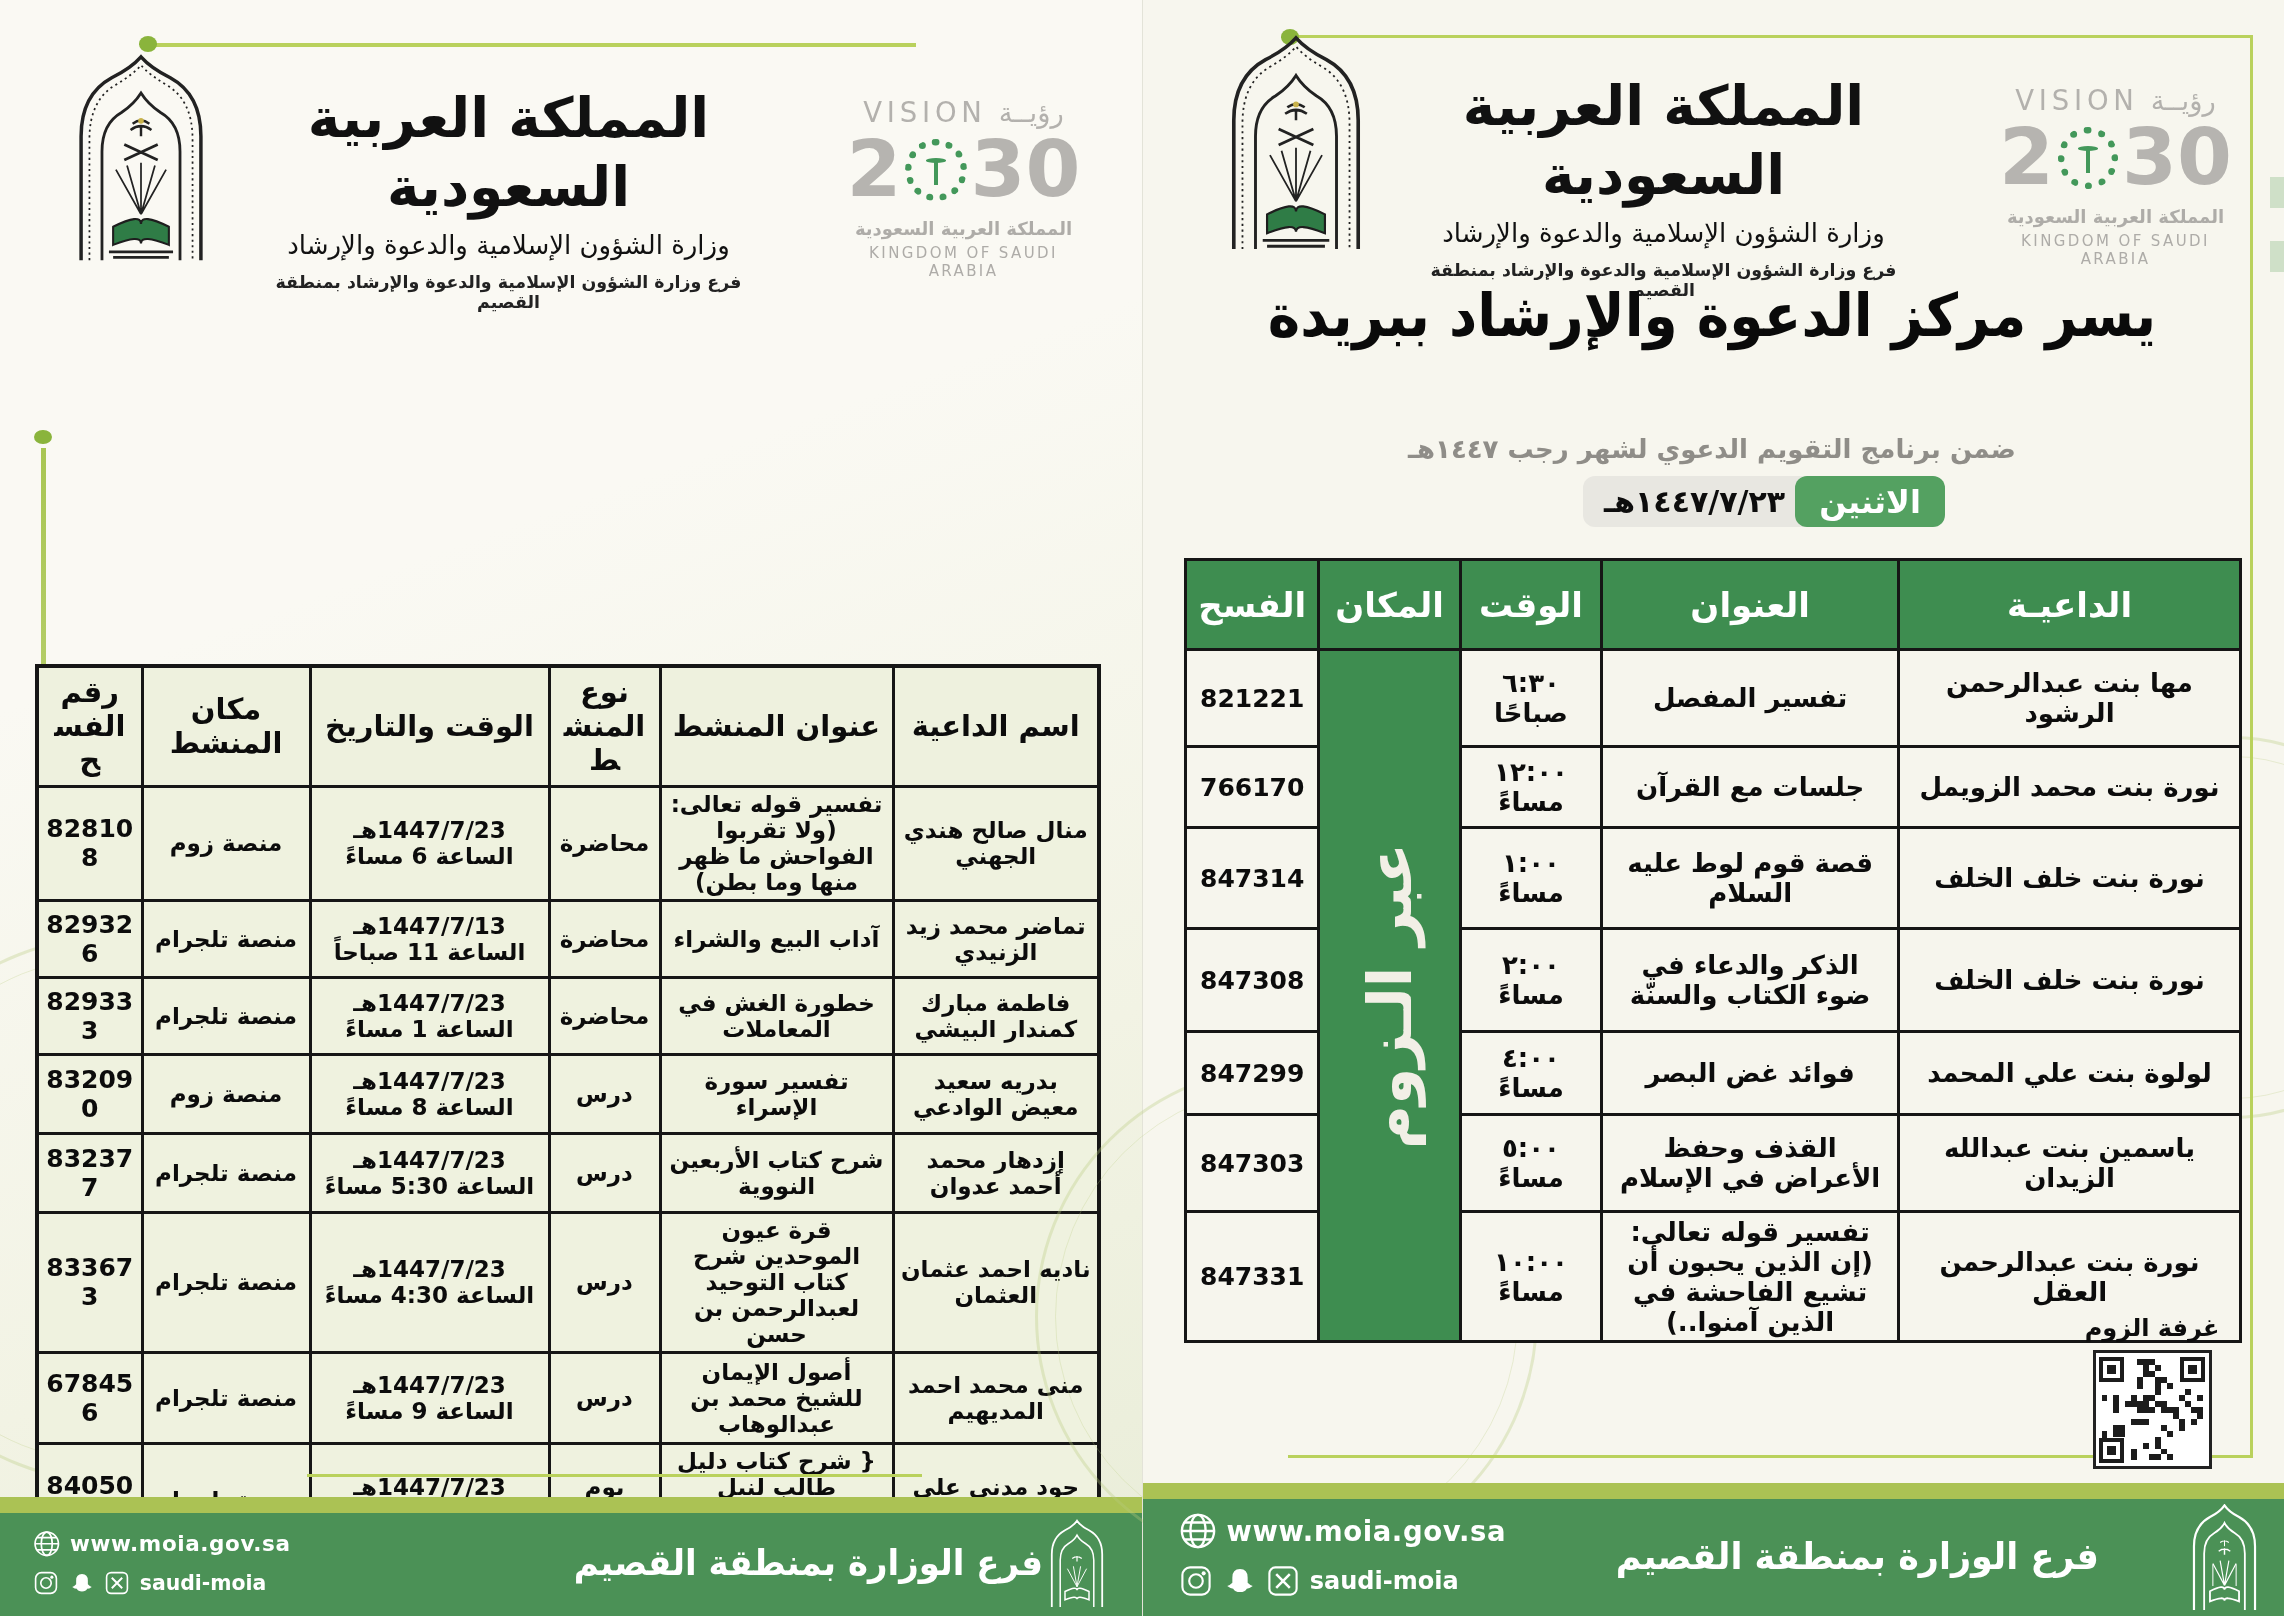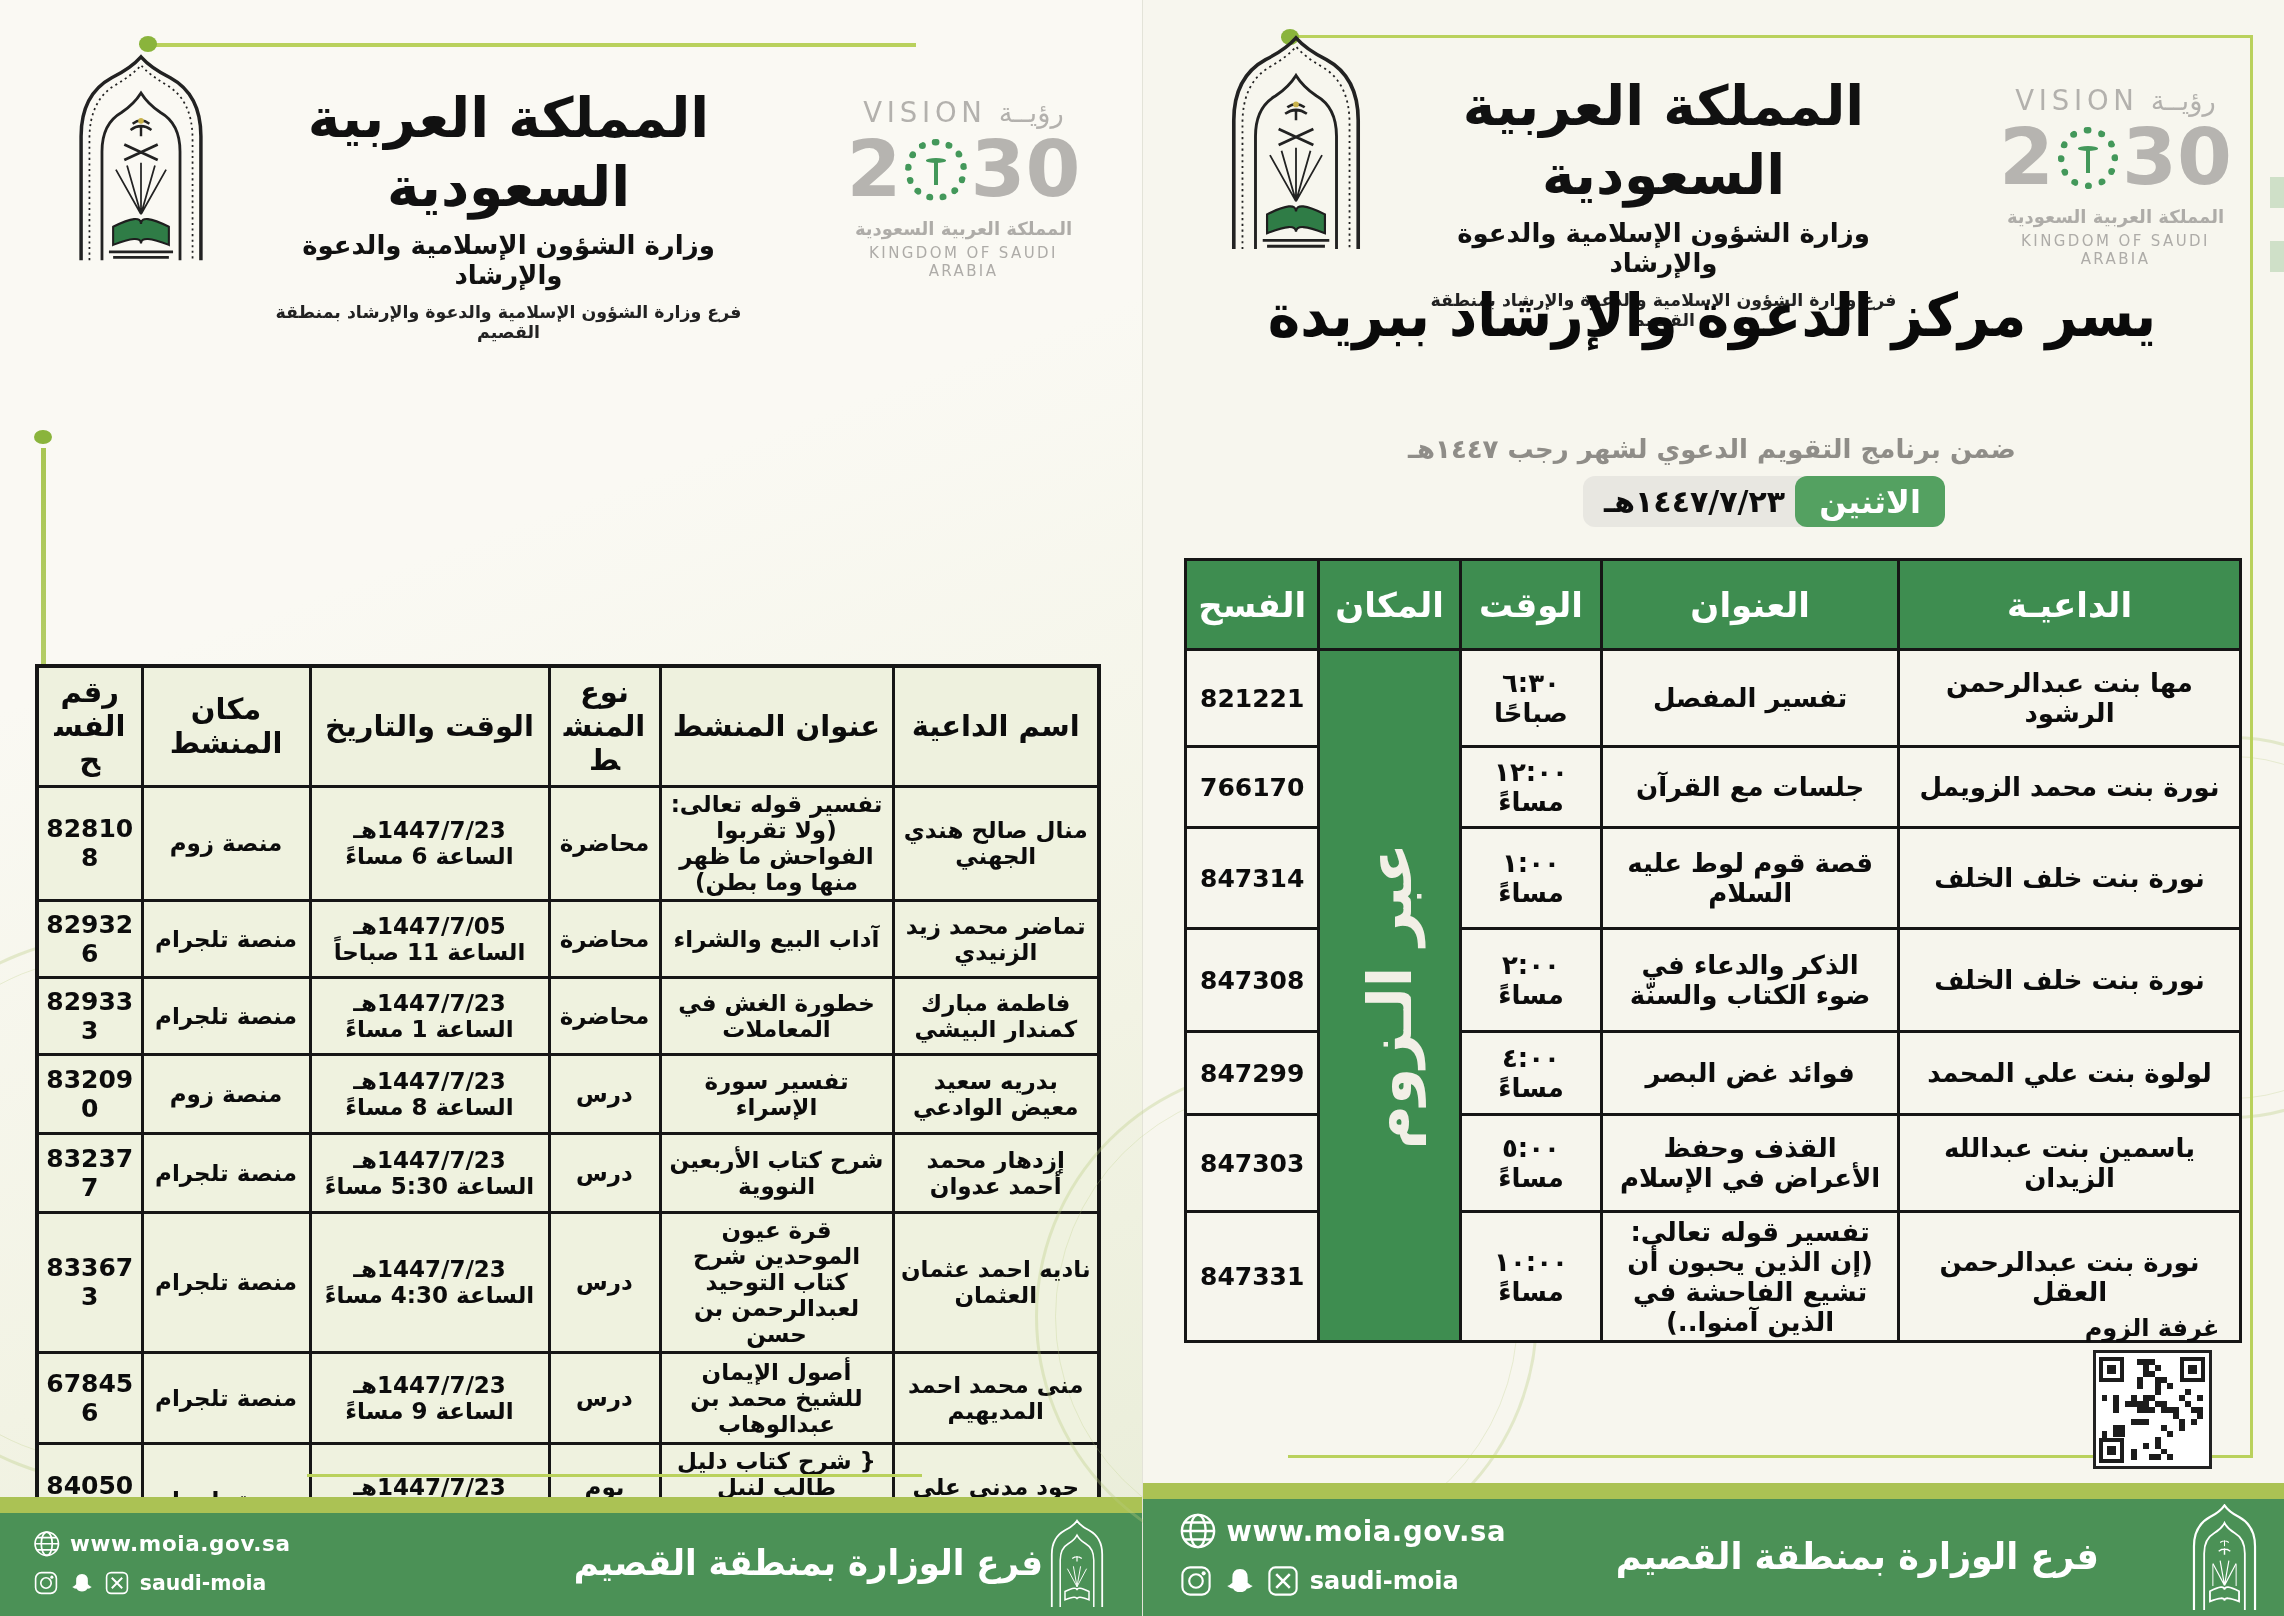--- a/index.html
+++ b/index.html
@@ -19,21 +19,21 @@
   .vline{position:absolute;width:4.8px;background:linear-gradient(#a9c653,#d4e2a2);}
   .vline .dot{position:absolute;left:-6.6px;top:-18px;width:18px;height:14.4px;background:#8ab43c;border-radius:50%;}
   .frame{position:absolute;border-top:3px solid #b9d15c;border-right:3px solid #b9d15c;border-bottom:3px solid #b9d15c;}
   .frame .dotl{position:absolute;left:-7.2px;top:-9px;width:18px;height:15.6px;background:#8ab43c;border-radius:50%;}
   .edge-sq{position:absolute;background:#cfe0c8;}
 
   
   .hdr-emblem{position:absolute;}
   .min-block{position:absolute;text-align:center;color:#111;}
   .min-calli{font-size:55px;font-weight:bold;line-height:1.25;letter-spacing:-1.2px;}
-  .min-name{font-size:26px;font-weight:bold;margin-top:8.4px;}
+  .min-name{font-size:26px;font-weight:normal;margin-top:8.4px;}
   .min-branch{font-size:17.4px;font-weight:bold;margin-top:12px;color:#222;}
 
   
   .vision{position:absolute;text-align:center;color:#b3b1ad;direction:ltr;}
   .v-l1{display:flex;justify-content:center;align-items:center;gap:12px;font-size:27.5px;letter-spacing:4.8px;color:#b3b1ad;}
   .v-l1 .ar{letter-spacing:0;font-weight:normal;}
   .v-2030{display:flex;justify-content:center;align-items:center;font-size:79px;font-weight:bold;color:#b6b4b0;line-height:1;margin-top:2.4px;}
   .dotring{width:62px;height:62px;border:7.8px dotted #43985a;border-radius:50%;margin:0 3.6px;position:relative;}
   .dotring::after{content:"";position:absolute;left:50%;top:30%;width:4.8px;height:25px;margin-left:-2.4px;background:#43985a;}
   .dotring::before{content:"";position:absolute;left:50%;top:26%;width:20.4px;height:4.8px;margin-left:-10.2px;background:#43985a;border-radius:50%;}
@@ -194,21 +194,21 @@
             <td data-name="table-cell">تفسير قوله تعالى: (ولا تقربوا الفواحش ما ظهر منها وما بطن)</td>
             <td data-name="table-cell">محاضرة</td>
             <td data-name="table-cell">1447/7/23هـ الساعة 6 مساءً</td>
             <td data-name="table-cell">منصة زوم</td>
             <td data-name="permit-number" class="num" dir="ltr">828108</td>
           </tr>
           <tr data-name="activity-row">
             <td data-name="table-cell">تماضر محمد زيد الزنيدي</td>
             <td data-name="table-cell">آداب البيع والشراء</td>
             <td data-name="table-cell">محاضرة</td>
-            <td data-name="table-cell">1447/7/05هـ الساعة 11 صباحاً</td>
+            <td data-name="table-cell">1447/7/13هـ الساعة 11 صباحاً</td>
             <td data-name="table-cell">منصة تلجرام</td>
             <td data-name="permit-number" class="num" dir="ltr">829326</td>
           </tr>
           <tr data-name="activity-row">
             <td data-name="table-cell">فاطمة مبارك كمندار البيشي</td>
             <td data-name="table-cell">خطورة الغش في المعاملات</td>
             <td data-name="table-cell">محاضرة</td>
             <td data-name="table-cell">1447/7/23هـ الساعة 1 مساءً</td>
             <td data-name="table-cell">منصة تلجرام</td>
             <td data-name="permit-number" class="num" dir="ltr">829333</td>

